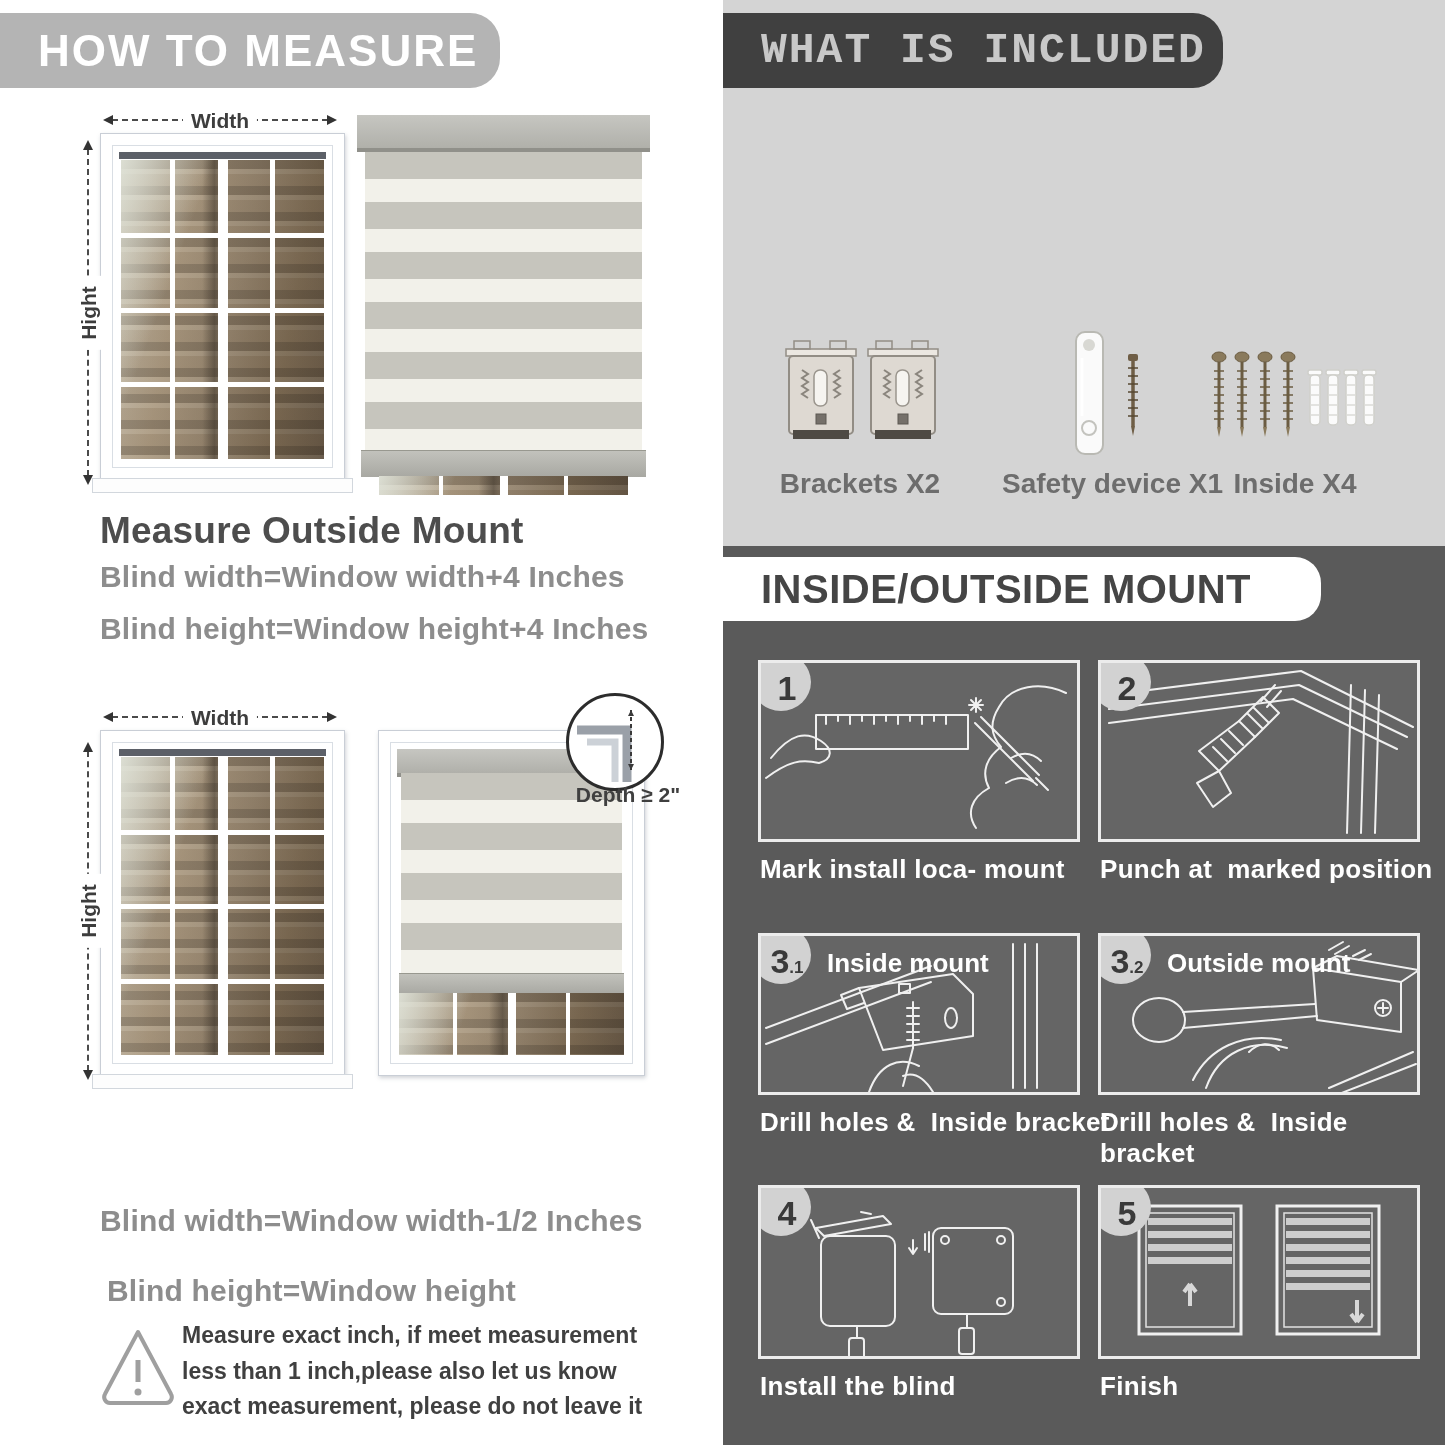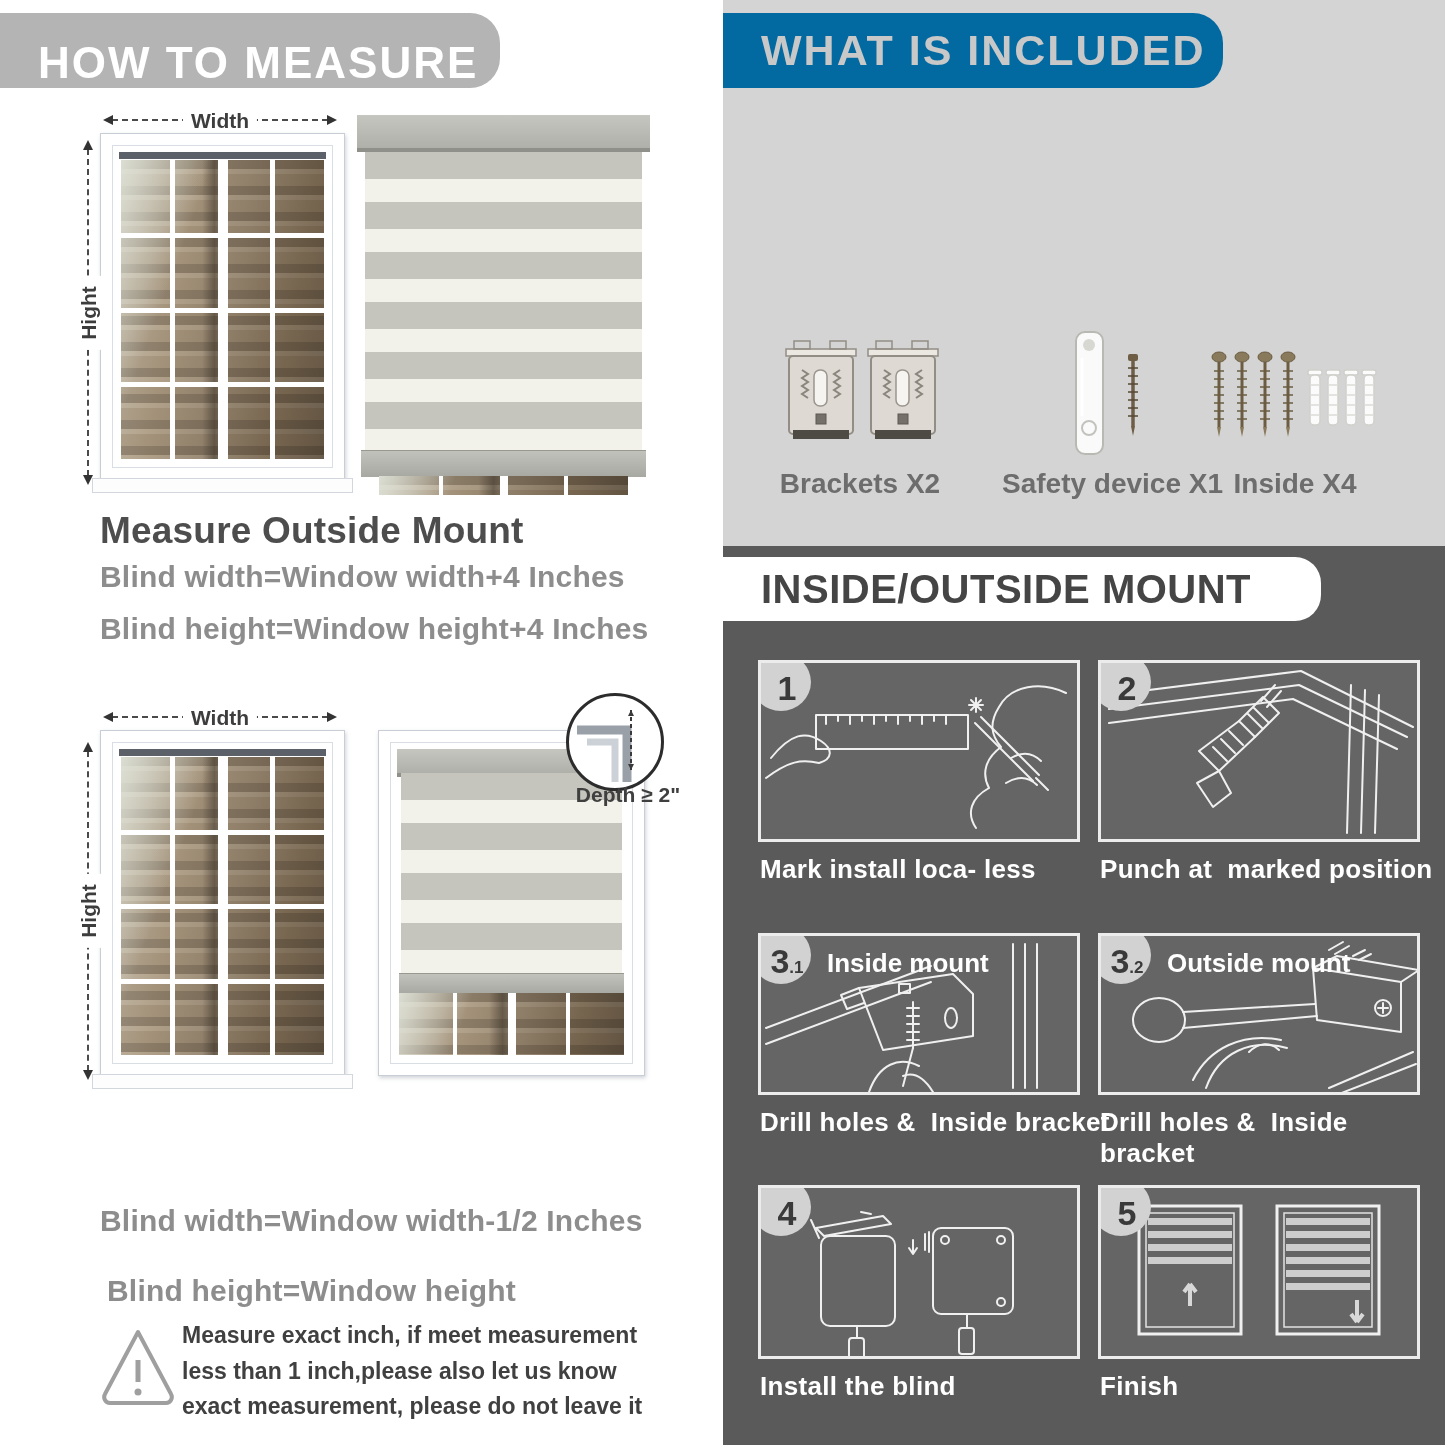--- a/index.html
+++ b/index.html
@@ -3,22 +3,22 @@
 <meta charset="utf-8">
 <style>
   html,body{margin:0;padding:0;background:#ffffff;}
   #app{position:relative;width:1445px;height:1445px;overflow:hidden;
        font-family:"Liberation Sans",sans-serif;background:#ffffff;}
 
   
   .banner{position:absolute;height:75px;border-radius:0 30px 30px 0;
           display:flex;align-items:center;padding-left:38px;box-sizing:border-box;
           font-weight:bold;letter-spacing:2px;}
-  .banner.gray{background:#b4b4b4;color:#ffffff;font-size:44px;align-items:flex-end;}
-  .banner.white{background:#0369a1;color:#c8c8c8;font-size:43px;}
+  .banner.gray{background:#b4b4b4;color:#ffffff;font-size:44px;}
+  .banner.white{background:#404040;color:#c8c8c8;font-size:43px;font-family:Liberation Mono, monospace;}
   .banner.dark-title{background:#ffffff;color:#454545;font-size:40px;height:64px;
           border-radius:0 26px 26px 0;letter-spacing:0.5px;}
 
   
   .right-top{position:absolute;left:723px;top:0;width:722px;height:546px;background:#d4d4d4;}
   .right-bottom{position:absolute;left:723px;top:546px;width:722px;height:899px;background:#5a5a5a;}
 
   
   .win{position:absolute;background:#ffffff;border:1px solid #c9ced6;
        box-shadow:1px 2px 4px rgba(120,130,140,.35);}
@@ -301,21 +301,21 @@
       <path d="M208,42h14 M215,35v14 M210,37l10,10 M220,37l-10,10"></path>
       <path d="M214,60 L272,118 M220,54 L278,112 M275,115 l12,12"></path>
       <path d="M10,95 C30,70 45,68 60,78 M5,115 C28,98 40,96 58,100 M60,78 C72,86 72,96 58,100"></path>
       <path d="M305,30 C280,18 250,22 238,44 M238,44 C228,60 230,72 240,84 M240,84 C225,95 220,110 228,125 M228,125 C210,135 205,150 215,165"></path>
       <path d="M250,95 C262,88 272,90 280,98 M245,120 C258,112 268,114 276,122"></path>
     </svg>
     <div class="badge">
       <span>1</span>
     </div>
   </div>
-  <div class="cap" style="left:760px;top:854px;">Mark install loca- less</div>
+  <div class="cap" style="left:760px;top:854px;">Mark install loca- mount</div>
 
   <div class="step" style="left:1098px;top:660px;width:322px;height:182px;">
     <svg width="316" height="176" viewBox="0 0 316 176" fill="none" stroke="#f0f0f0" stroke-width="2" stroke-linecap="round" stroke-linejoin="round">
       <path d="M8,32 L200,8 L312,64 M8,46 L198,22 M198,22 L306,74"></path>
       <path d="M250,22 L246,170 M264,27 L260,170 M278,32 L274,170"></path>
       <path d="M8,60 L192,36 L296,86"></path>
       <path d="M166,44 l14,-16 M160,38 l14,-16"></path>
       <path d="M138,58 L162,34 L178,50 L154,74 Z M146,50 l16,16 M152,44 l16,16"></path>
       <path d="M154,74 L118,108 L98,88 L138,58 M118,108 L130,130 L112,144 L96,120 Z"></path>
       <path d="M112,84 l14,14 M120,76 l14,14 M128,68 l14,14"></path>

